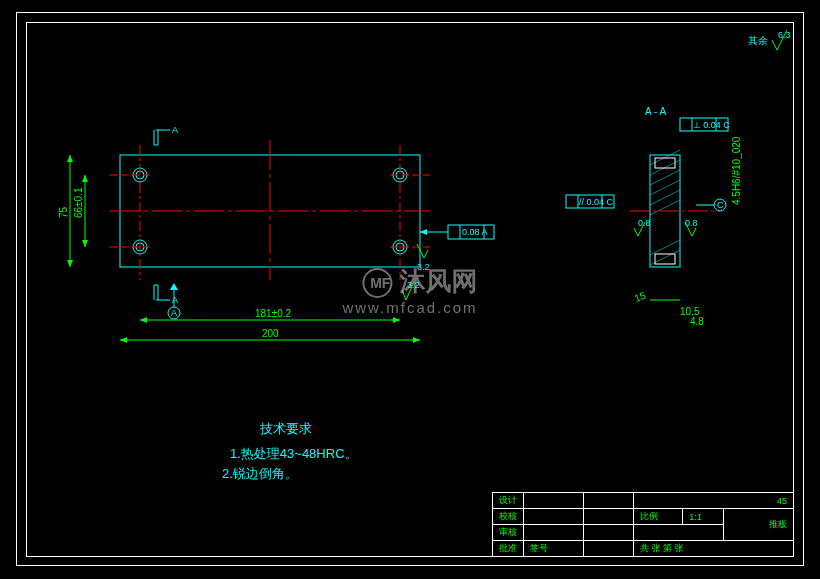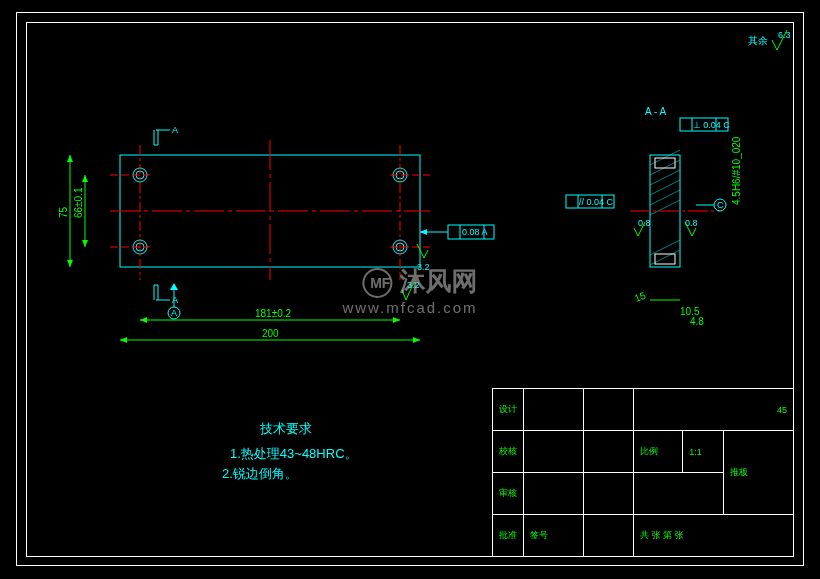--- a/index.html
+++ b/index.html
@@ -9,21 +9,21 @@
 .inner{left:26px;top:22px;width:768px;height:535px}
 .cyan{stroke:#0ff;fill:none}
 .red{stroke:#f00;fill:none}
 .white{stroke:#fff;fill:none}
 .green{stroke:#0f0;fill:none}
 text{font-size:9px;fill:#0ff}
 .txt-green{fill:#0f0;font-size:10px}
 .txt-cyan{fill:#0ff;font-size:10px}
 .tech{position:absolute;color:#0ff;font-size:13px}
 .title-block{position:absolute;bottom:22px;right:26px;border:1px solid #fff}
-.title-block td{border:1px solid #fff;color:#0f0;font-size:9px;padding:14px 6px;height:14px}
+.title-block td{border:1px solid #fff;color:#0f0;font-size:9px;padding:1px 6px;height:14px}
 .wm{position:absolute;left:50%;top:50%;transform:translate(-50%,-50%);color:rgba(200,200,200,0.55);font-size:26px;text-align:right;pointer-events:none;font-weight:bold}
 .wm small{display:block;font-size:15px;letter-spacing:2px;font-weight:normal}
 svg{position:absolute;left:0;top:0}
 </style>
 </head>
 <body>
 
 <div class="frame outer"></div>
 <div class="frame inner"></div>
 
@@ -152,21 +152,21 @@
   <td style="width:60px"></td>
   <td style="width:50px"></td>
   <td colspan="3" style="text-align:right;width:160px">45</td>
 </tr>
 <tr>
   <td>校核</td>
   <td></td>
   <td></td>
   <td>比例</td>
   <td>1:1</td>
-  <td rowspan="2" style="text-align:left;width:70px">推板</td>
+  <td rowspan="2" style="text-align:right;width:70px">推板</td>
 </tr>
 <tr>
   <td>审核</td>
   <td></td>
   <td></td>
   <td colspan="2"></td>
 </tr>
 <tr>
   <td>批准</td>
   <td>签号</td>

